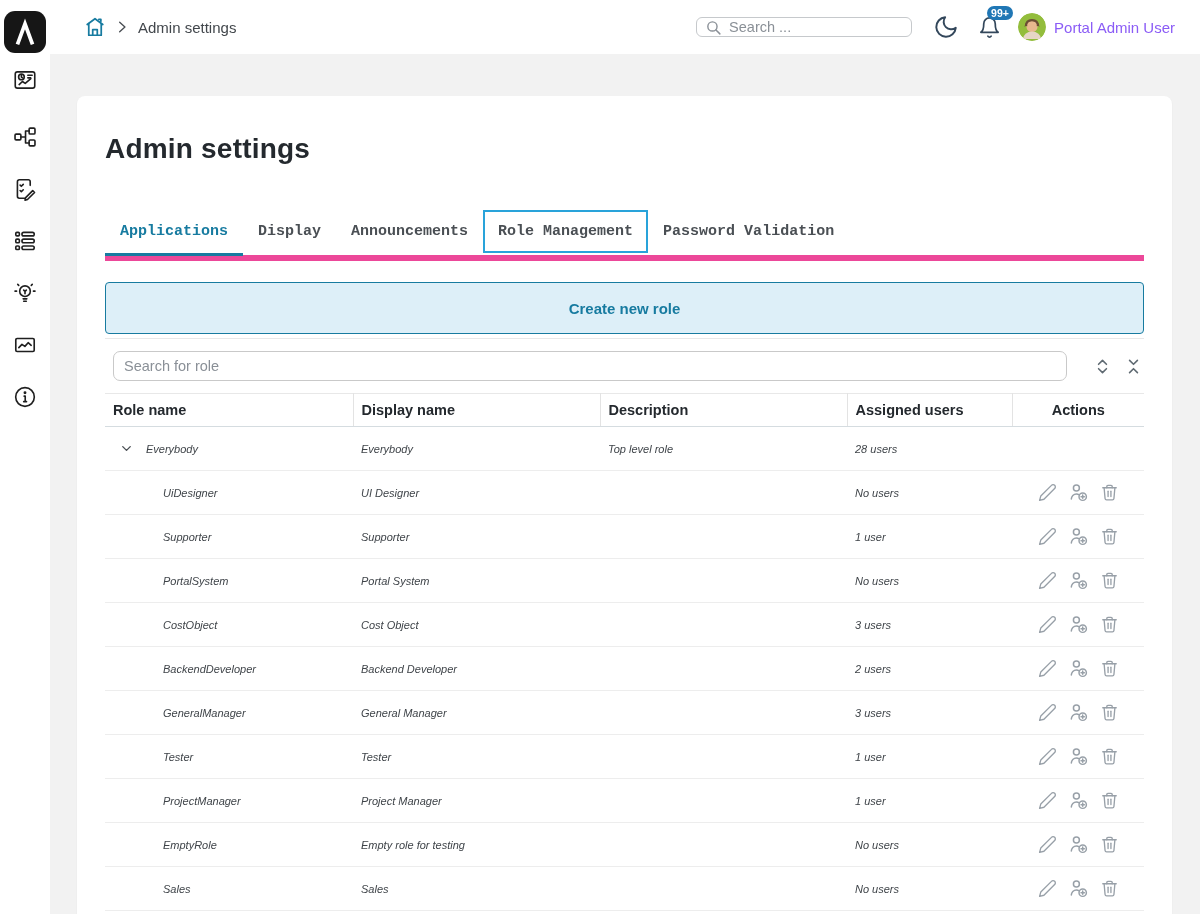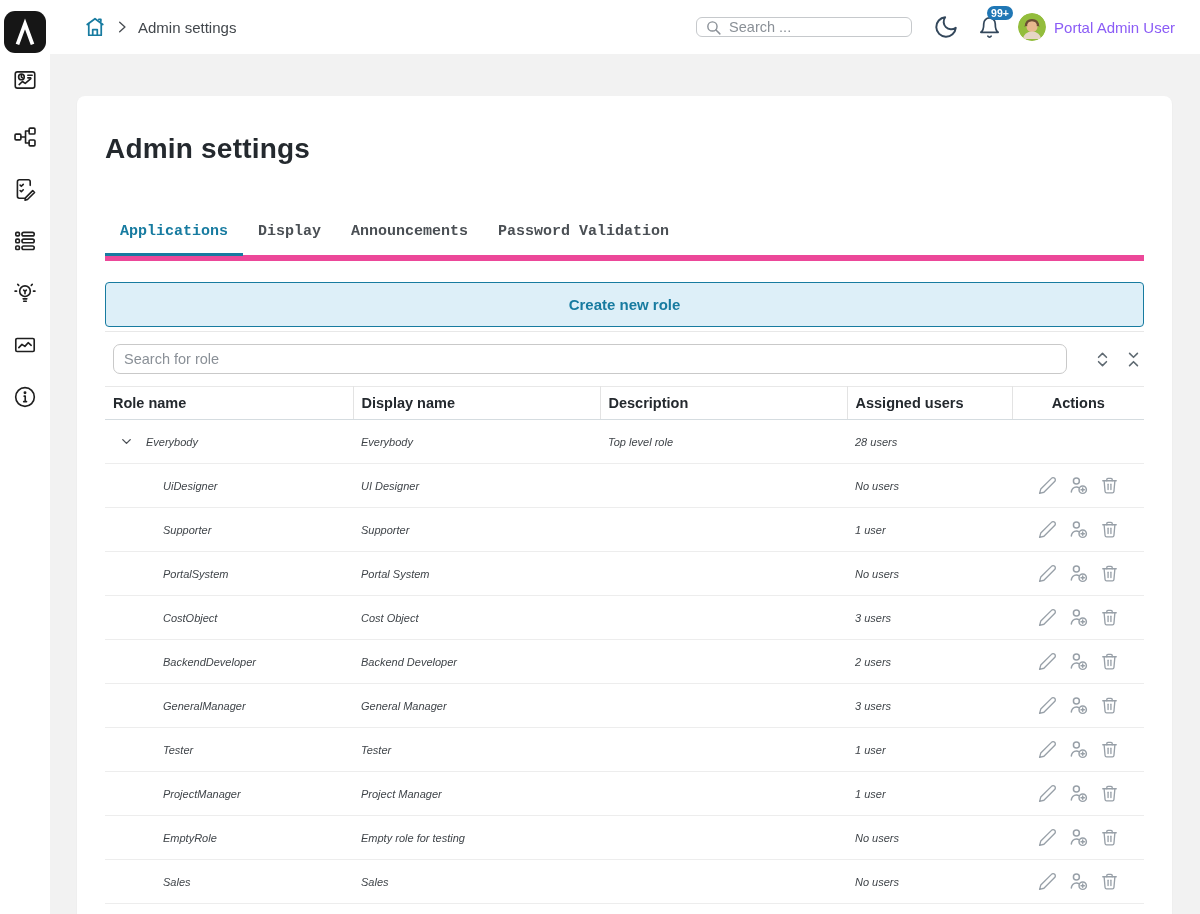--- a/index.html
+++ b/index.html
@@ -50,21 +50,21 @@
     box-shadow:0 1px 2px rgba(0,0,0,.06);padding:37px 28px 20px;min-height:880px;}
   .page-title{font-size:28px;font-weight:bold;color:var(--ink);letter-spacing:.2px;}
 
   
   .tabs{display:flex;margin-top:45px;border-bottom:6px solid #ec4899;font-family:Liberation Mono, monospace;}
   .tab{padding:13px 15px;font-size:15px;font-weight:bold;color:#4a4f54;border-bottom:3px solid transparent;margin-bottom:-1px;}
   .tab.active{color:var(--accent);border-bottom-color:var(--accent);}
   .tab.focused{box-shadow:inset 0 0 0 2px var(--focus);}
 
   
-  .create-role{display:block;width:100%;height:45px;margin-top:21px;background:var(--btn-bg);
+  .create-role{display:block;width:100%;height:52px;margin-top:21px;background:var(--btn-bg);
     border:1px solid var(--accent);border-radius:4px;color:var(--accent);font-size:15px;font-weight:bold;}
   .sep{border:none;border-top:1px solid #e8e8e8;margin-top:4px;}
 
   
   .role-search-row{display:flex;align-items:center;margin:12px 0 12px;padding-left:8px;}
   .role-search{flex:1;height:30px;border:1px solid #c9c9c9;border-radius:7px;padding:12px 10px;
     font-size:14.5px;font-family:inherit;color:#444;outline:none;}
   .role-search::placeholder{color:#8a9097;}
   .tree-ctl{margin-left:10px;}
   .tree-ctl:first-of-type{margin-left:25px;}
@@ -228,20 +228,21 @@
 </header>
 
 <main class="main">
   <section class="card">
     <h1 class="page-title">Admin settings</h1>
 
     <div class="tabs" id="tabs">
         <button class="tab active">Applications</button>
         <button class="tab">Display</button>
         <button class="tab">Announcements</button>
+        <button class="tab focused">Role Management</button>
         <button class="tab">Password Validation</button>
       </div>
 
     <button class="create-role">Create new role</button>
     <hr class="sep">
 
     <div class="role-search-row">
       <input class="role-search" type="text" placeholder="Search for role" style="">
       <button class="tree-ctl">
         <span>

